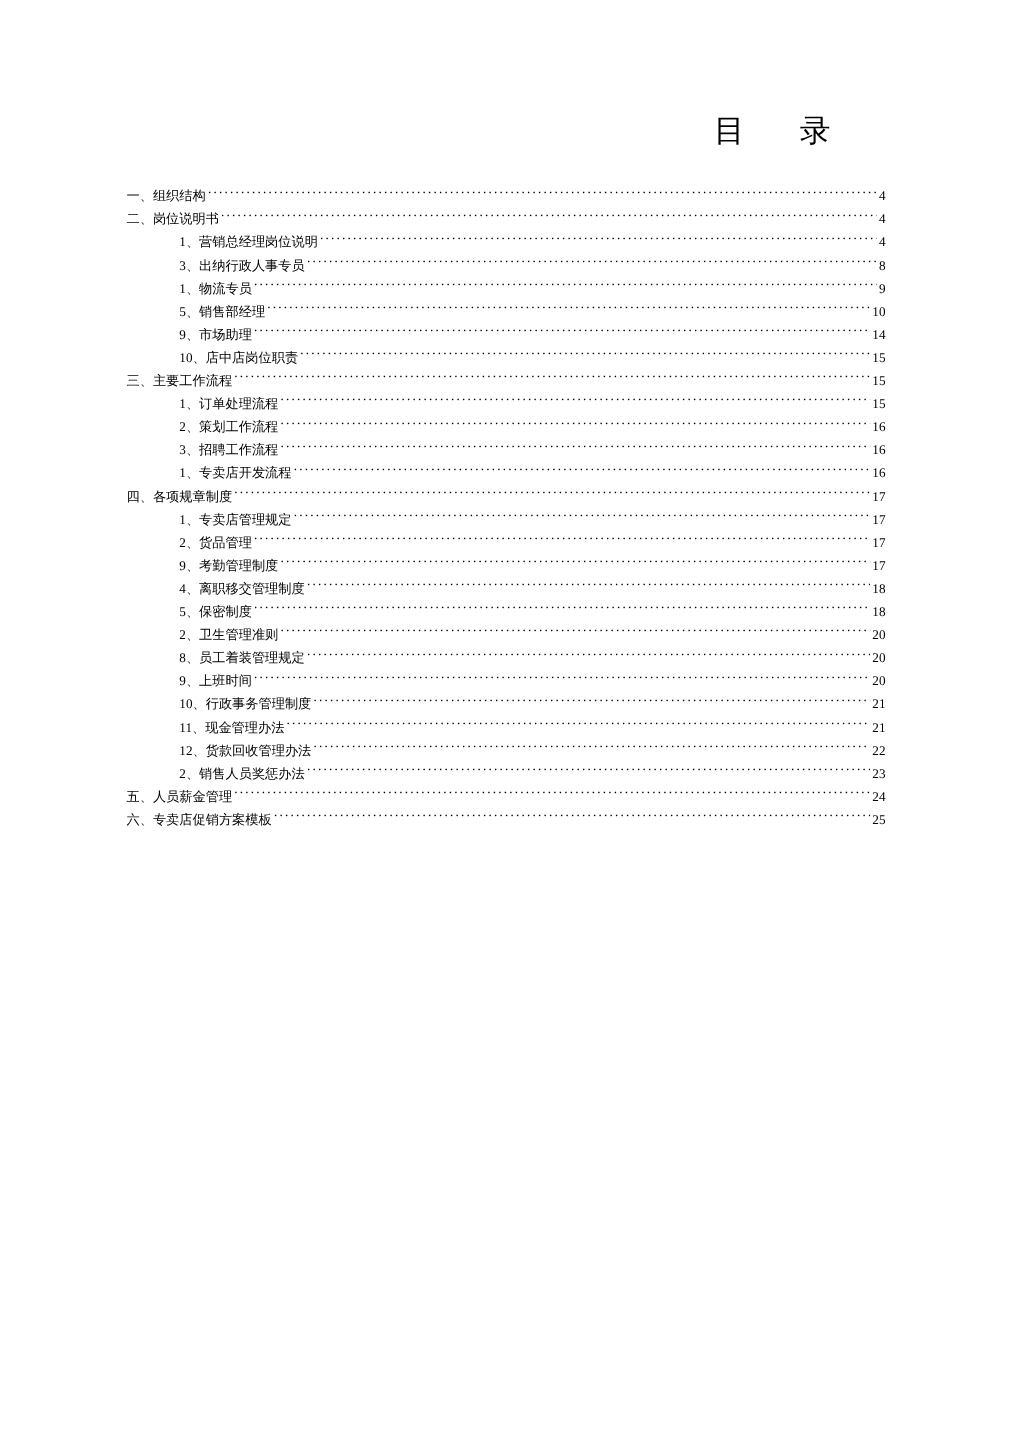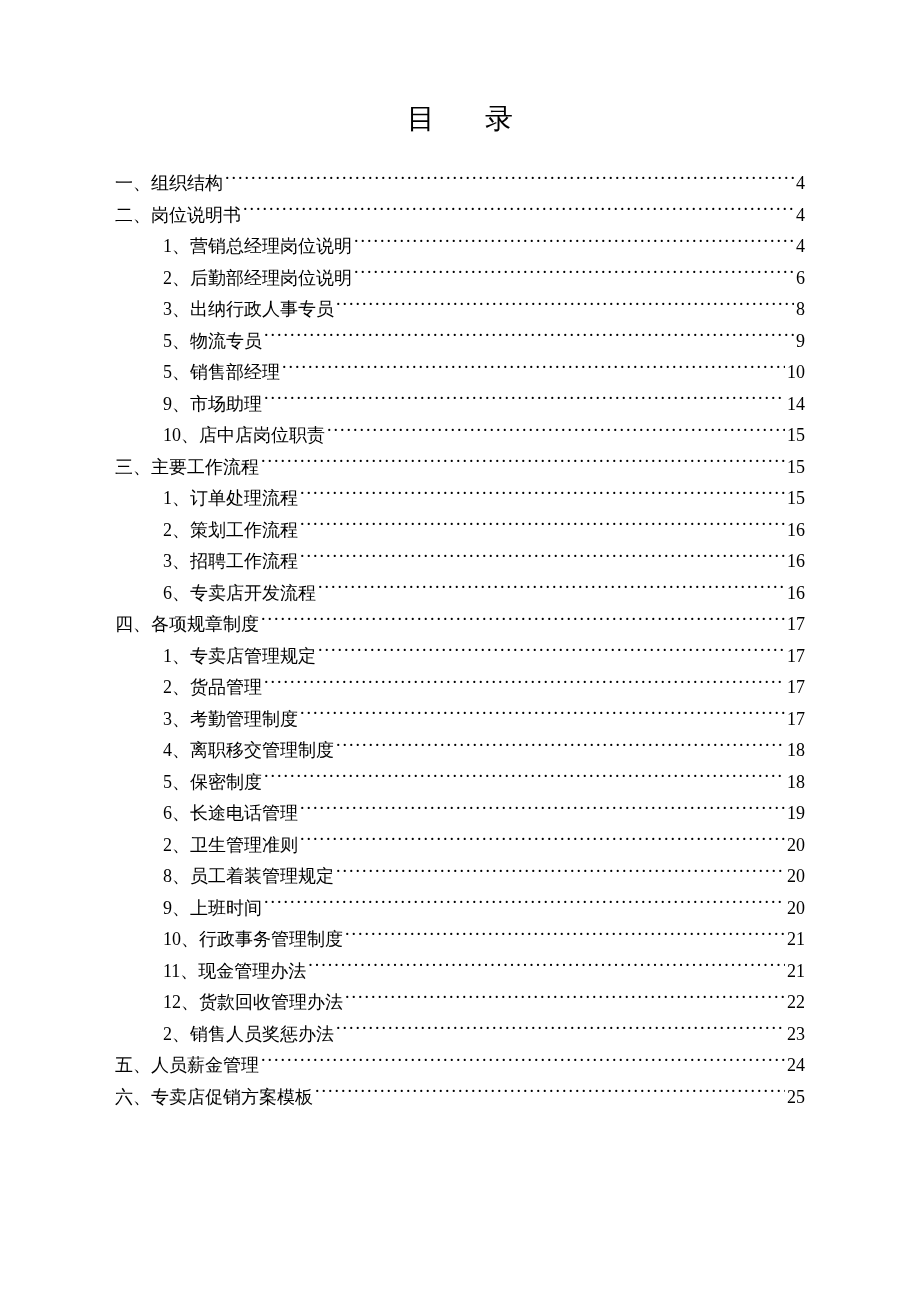--- a/index.html
+++ b/index.html
@@ -9,30 +9,30 @@
     }
     body {
       background: #ffffff;
       font-family: "SimSun", "宋体", serif;
       width: 920px;
       height: 1302px;
       padding: 100px 115px 0 115px;
       color: #000;
     }
     .title {
-      text-align: center;
+      text-align: right;
       font-size: 28px;
       font-weight: normal;
       letter-spacing: 50px;
       margin-bottom: 30px;
       font-family: "SimHei", "黑体", sans-serif;
       padding-left: 50px;
     }
     .toc {
-      font-size: 18px;
+      font-size: 12px;
       line-height: 1.75;
     }
     .toc-entry {
       display: flex;
       align-items: baseline;
       white-space: nowrap;
     }
     .toc-entry.level-1 {
       padding-left: 0;
     }
@@ -77,31 +77,26 @@
       <span class="toc-label">二、岗位说明书</span>
       <span class="toc-dots"></span>
       <span class="toc-page">4</span>
     </div>
     <div class="toc-entry level-2">
       <span class="toc-label">1、营销总经理岗位说明</span>
       <span class="toc-dots"></span>
       <span class="toc-page">4</span>
     </div>
     <div class="toc-entry level-2">
-      <span class="toc-label">2、后勤部经理岗位说明</span>
-      <span class="toc-dots"></span>
-      <span class="toc-page">6</span>
-    </div>
-    <div class="toc-entry level-2">
       <span class="toc-label">3、出纳行政人事专员</span>
       <span class="toc-dots"></span>
       <span class="toc-page">8</span>
     </div>
     <div class="toc-entry level-2">
-      <span class="toc-label">5、物流专员</span>
+      <span class="toc-label">1、物流专员</span>
       <span class="toc-dots"></span>
       <span class="toc-page">9</span>
     </div>
     <div class="toc-entry level-2">
       <span class="toc-label">5、销售部经理</span>
       <span class="toc-dots"></span>
       <span class="toc-page">10</span>
     </div>
     <div class="toc-entry level-2">
       <span class="toc-label">9、市场助理</span>
@@ -127,58 +122,53 @@
       <span class="toc-label">2、策划工作流程</span>
       <span class="toc-dots"></span>
       <span class="toc-page">16</span>
     </div>
     <div class="toc-entry level-2">
       <span class="toc-label">3、招聘工作流程</span>
       <span class="toc-dots"></span>
       <span class="toc-page">16</span>
     </div>
     <div class="toc-entry level-2">
-      <span class="toc-label">6、专卖店开发流程</span>
+      <span class="toc-label">1、专卖店开发流程</span>
       <span class="toc-dots"></span>
       <span class="toc-page">16</span>
     </div>
     <div class="toc-entry level-1">
       <span class="toc-label">四、各项规章制度</span>
       <span class="toc-dots"></span>
       <span class="toc-page">17</span>
     </div>
     <div class="toc-entry level-2">
       <span class="toc-label">1、专卖店管理规定</span>
       <span class="toc-dots"></span>
       <span class="toc-page">17</span>
     </div>
     <div class="toc-entry level-2">
       <span class="toc-label">2、货品管理</span>
       <span class="toc-dots"></span>
       <span class="toc-page">17</span>
     </div>
     <div class="toc-entry level-2">
-      <span class="toc-label">3、考勤管理制度</span>
+      <span class="toc-label">9、考勤管理制度</span>
       <span class="toc-dots"></span>
       <span class="toc-page">17</span>
     </div>
     <div class="toc-entry level-2">
       <span class="toc-label">4、离职移交管理制度</span>
       <span class="toc-dots"></span>
       <span class="toc-page">18</span>
     </div>
     <div class="toc-entry level-2">
       <span class="toc-label">5、保密制度</span>
       <span class="toc-dots"></span>
       <span class="toc-page">18</span>
-    </div>
-    <div class="toc-entry level-2">
-      <span class="toc-label">6、长途电话管理</span>
-      <span class="toc-dots"></span>
-      <span class="toc-page">19</span>
     </div>
     <div class="toc-entry level-2">
       <span class="toc-label">2、卫生管理准则</span>
       <span class="toc-dots"></span>
       <span class="toc-page">20</span>
     </div>
     <div class="toc-entry level-2">
       <span class="toc-label">8、员工着装管理规定</span>
       <span class="toc-dots"></span>
       <span class="toc-page">20</span>

